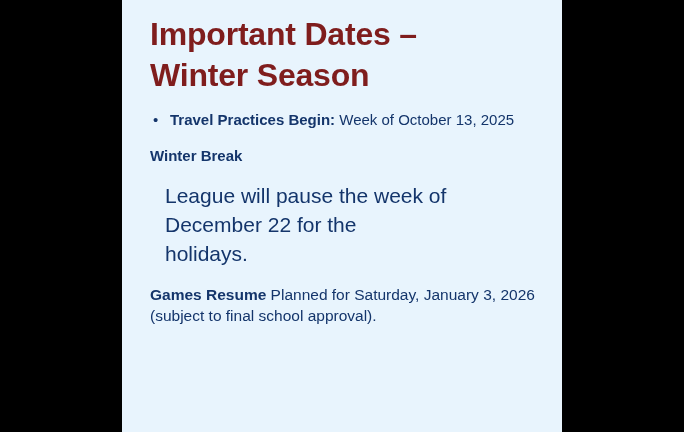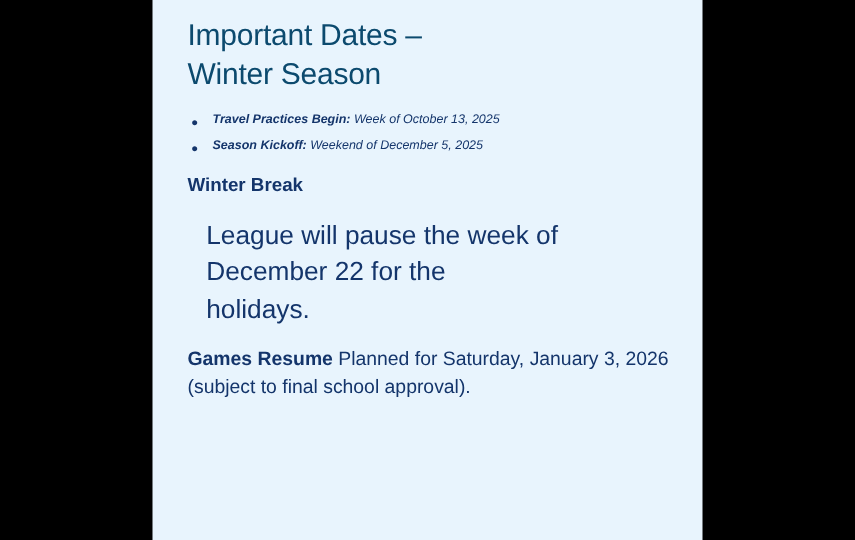--- a/index.html
+++ b/index.html
@@ -18,48 +18,47 @@
     left: 122px;
     top: 0;
     width: 440px;
     height: 432px;
     background: #e8f4fd;
     box-sizing: border-box;
     padding: 14px 26px 0 28px;
     overflow: hidden;
   }
   #title {
-    color: #0c4a6e;
-    font-size: 24px;
-    font-weight: normal;
+    color: #7f1d1d;
+    font-size: 32px;
+    font-weight: bold;
     line-height: 1.28;
     letter-spacing: -0.2px;
     margin: 0 0 14px 0;
     white-space: pre-line;
   }
   #intro {
     color: #14356b;
     font-size: 15.5px;
     line-height: 1.42;
     margin: 0 0 14px 0;
     white-space: pre-line;
   }
   ul.dates {
     list-style: none;
     margin: 0 0 14px 0;
     padding: 0;
   }
   ul.dates li {
     position: relative;
     color: #14356b;
-    font-size: 10px;
+    font-size: 15px;
     line-height: 1.38;
     padding-left: 20px;
     margin-bottom: 7px;
-    font-style: italic;
   }
   ul.dates li:before {
     content: "\2022";
     position: absolute;
     left: 3px;
     top: 0;
     font-size: 15px;
     color: #14356b;
   }
   .lbl {
@@ -99,23 +98,20 @@
 <div id="card">
 
   <h1 id="title">Important Dates –
 Winter Season</h1>
 
 
   <ul class="dates">
     <li>
       <span class="lbl">Travel Practices Begin:</span><span class="val"> Week of October 13, 2025</span>
     </li>
-    <li>
-      <span class="lbl">Season Kickoff:</span><span class="val"> Weekend of December 5, 2025</span>
-    </li>
   </ul>
 
   <div class="block">
     <p class="block-head">Winter Break</p>
     <p class="block-body">League will pause the week of December 22 for the
 holidays.</p>
   </div>
 
   <div class="block">
     <p class="inline-head"><span class="lbl">Games Resume</span><span class="val">  Planned for Saturday, January 3, 2026

